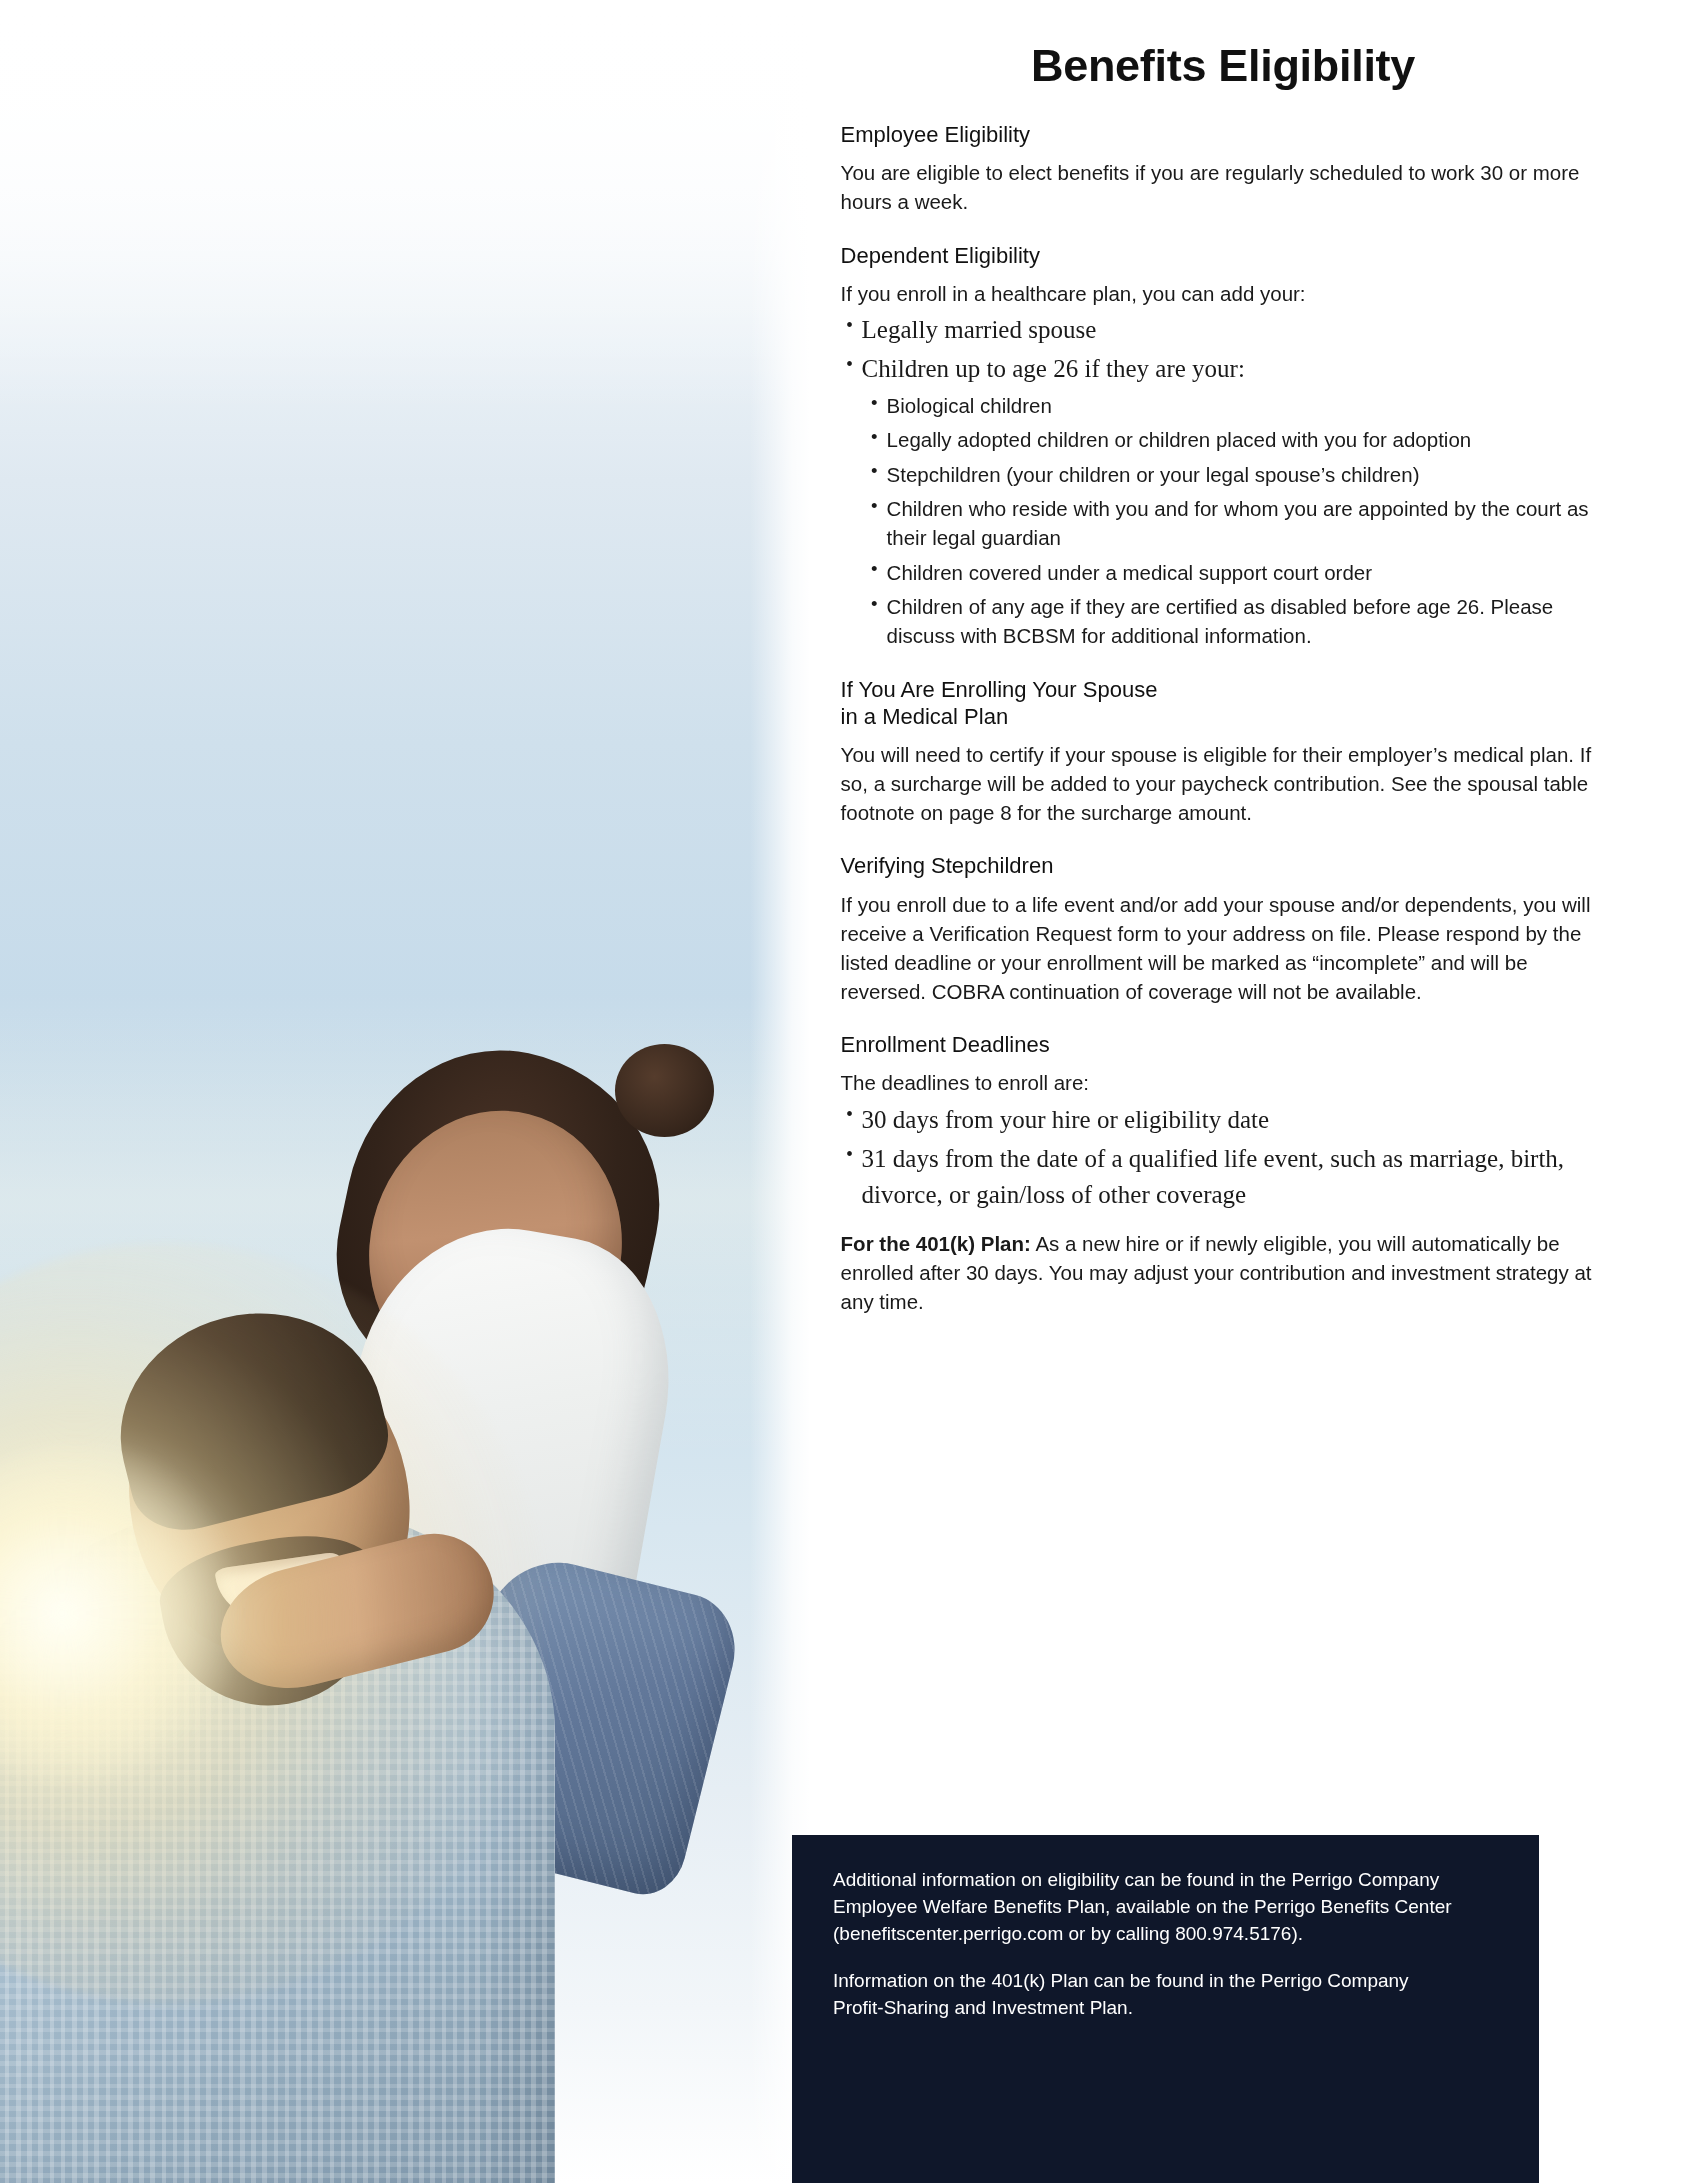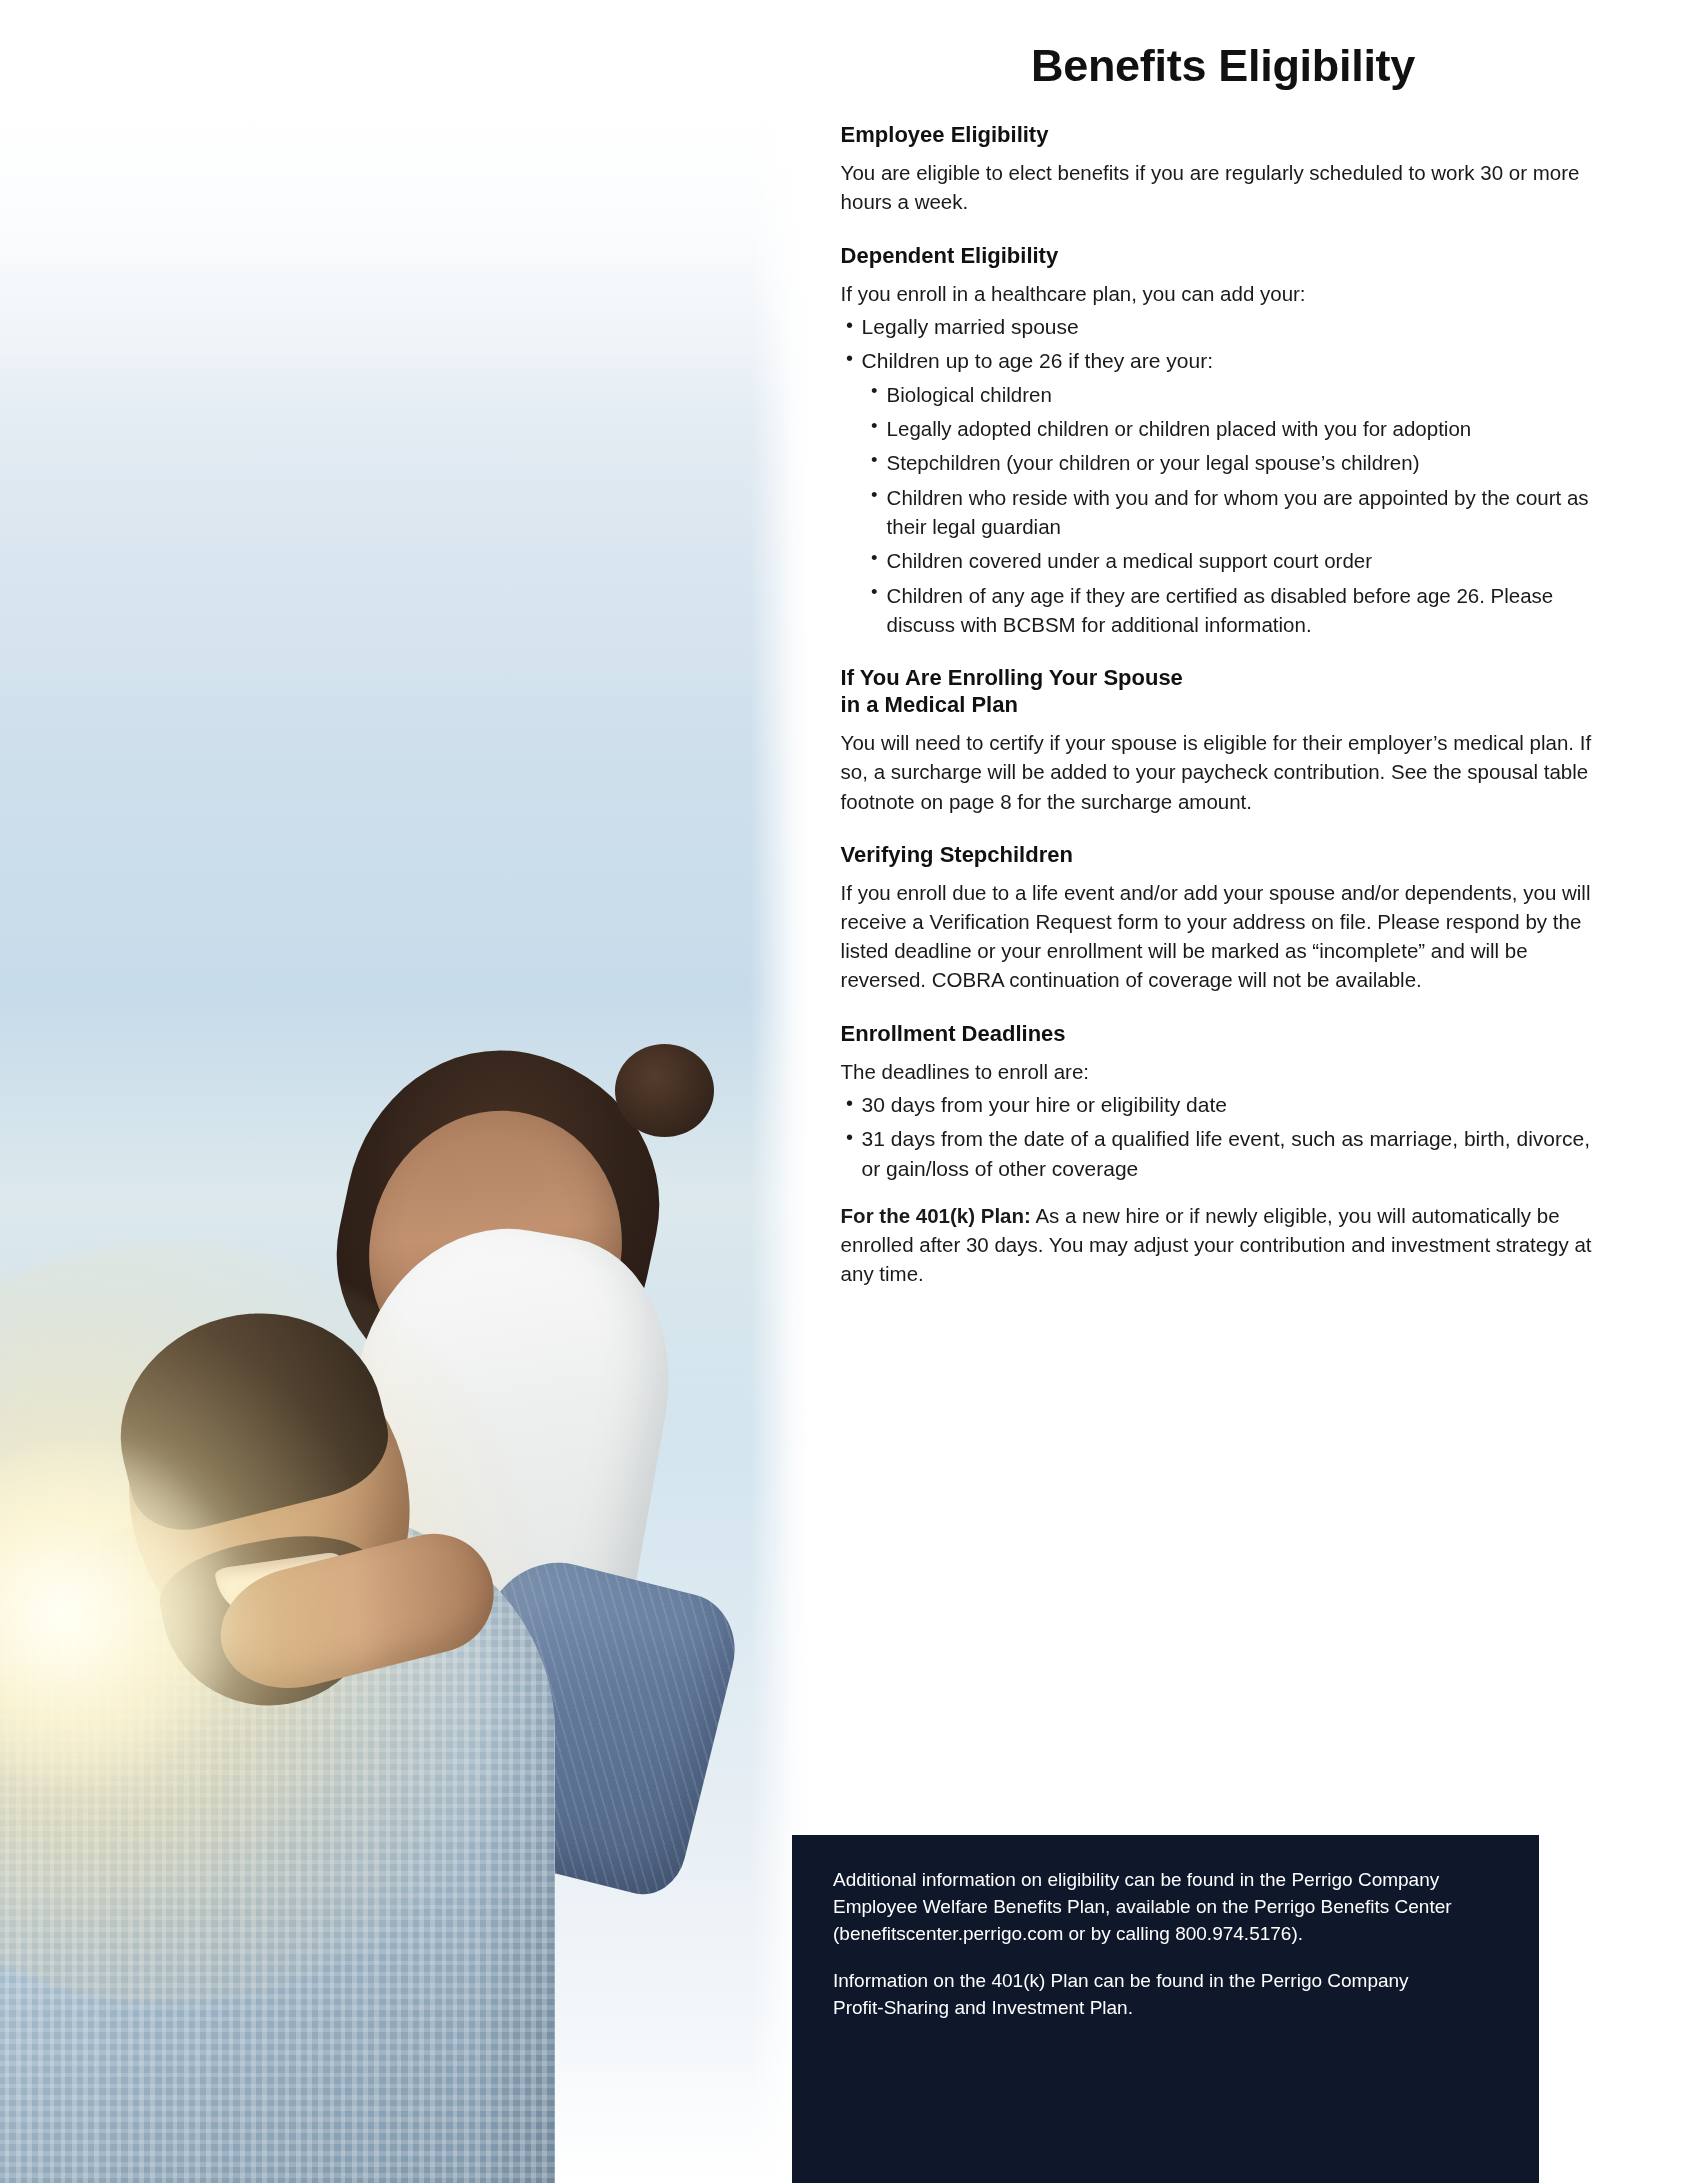--- a/index.html
+++ b/index.html
@@ -268,46 +268,47 @@
     margin: 40px 0 0 0;
     padding-right: 78px;
     color: #111111;
   }
   .body-block {
     padding: 0 79px 0 2.6px;
     margin-top: 30px;
   }
   h2.section {
     font-size: 22px;
-    font-weight: bold;
+    font-weight: normal;
     color: #111111;
     margin: 0 0 9.3px 0;
     line-height: 1.22;
   }
   h2.section.gap {
     margin-top: 26.4px;
   }
   p.para {
     font-size: 20.5px;
     line-height: 1.42;
     margin: 0 0 10.6px 0;
     color: #1a1a1a;
   }
   p.para.tight { margin-bottom: 4px; }
   ul.l1 {
     list-style: none;
     margin: 0 0 4px 0;
     padding: 0;
   }
   ul.l1 > li {
-    font-size: 21px;
+    font-size: 25px;
     line-height: 1.42;
     position: relative;
     padding-left: 21px;
     margin-bottom: 4px;
+    font-family: Liberation Serif, serif;
   }
   ul.l1 > li::before {
     content: "\2022";
     position: absolute;
     left: 5.3px;
     top: -1.3px;
     font-size: 20px;
   }
   ul.l2 {
     list-style: none;

